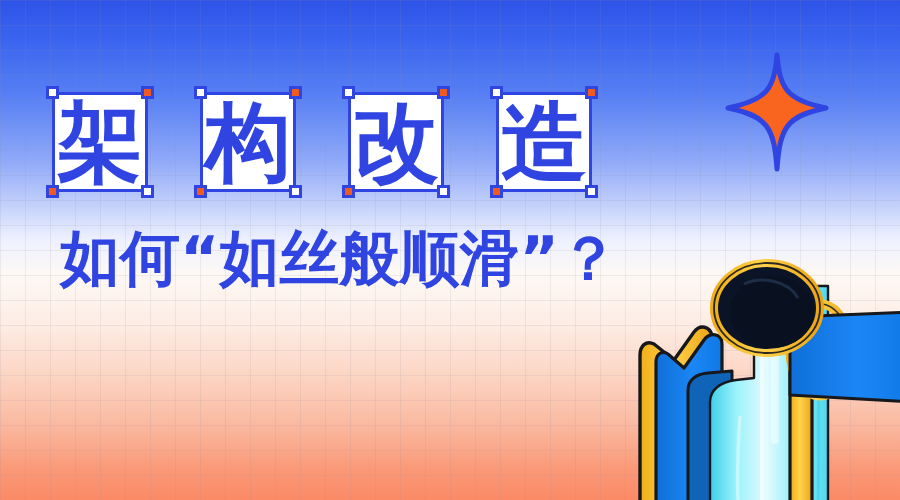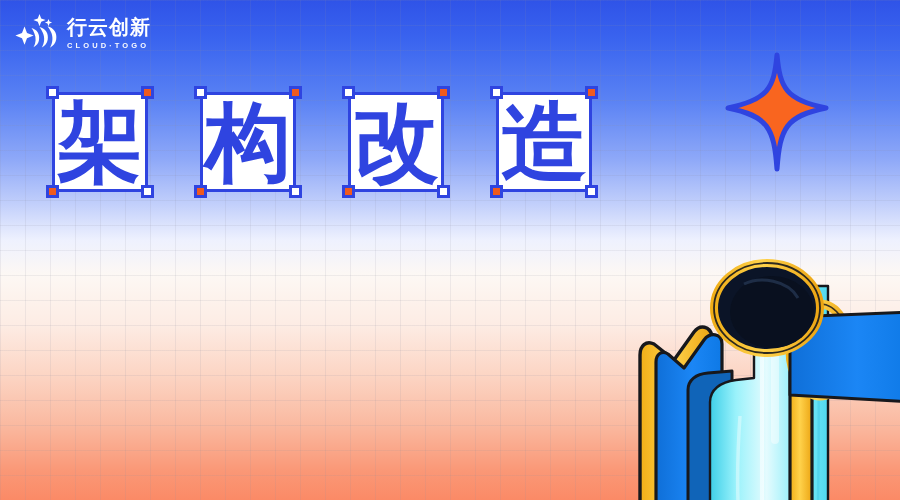--- a/index.html
+++ b/index.html
@@ -165,38 +165,20 @@
     z-index: 4;
   }
 </style>
 </head>
 <body>
 
 <div id="poster">
 
   <div id="grid"></div>
 
-  <div id="logo">
-    <div id="logo-mark">
-      <svg width="46" height="42" viewBox="0 0 46 42" xmlns="http://www.w3.org/2000/svg">
-
-        <path d="M25.5 2 L27.2 6.4 L31.6 8.1 L27.2 9.8 L25.5 14.2 L23.8 9.8 L19.4 8.1 L23.8 6.4 Z" fill="#ffffff"></path>
-        <path d="M34.5 7 L35.5 9.6 L38.1 10.6 L35.5 11.6 L34.5 14.2 L33.5 11.6 L30.9 10.6 L33.5 9.6 Z" fill="#ffffff"></path>
-
-        <path d="M10.5 14.5 L13 21 L19.6 23.6 L13 26.2 L10.5 32.8 L8 26.2 L1.4 23.6 L8 21 Z" fill="#ffffff"></path>
-        <path d="M17.5 16 C23 17.5 26 22 25 28 C24.6 31 22.6 33.6 19.5 35.3 C22 31 22.3 25.6 20.4 21.4 C19.7 19.5 18.7 17.7 17.5 16 Z" fill="#ffffff"></path>
-        <path d="M25.5 15 C31.5 16.6 34.8 21.4 33.7 27.8 C33.2 31 31.1 33.8 27.8 35.6 C30.6 31 30.9 25.2 28.8 20.7 C28 18.6 26.8 16.7 25.5 15 Z" fill="#ffffff"></path>
-        <path d="M33.5 14.2 C39.8 15.8 43.3 20.8 42.2 27.5 C41.6 30.9 39.4 33.8 36 35.7 C38.9 30.9 39.2 24.8 37 20.1 C36.1 17.9 34.9 15.9 33.5 14.2 Z" fill="#ffffff"></path>
-      </svg>
-    </div>
-    <div id="logo-text-wrap">
-      <div id="logo-cn">行云创新</div>
-      <div id="logo-en">CLOUD·TOGO</div>
-    </div>
-  </div>
 
   <div id="sparkle">
     <svg width="118" height="120" viewBox="0 0 118 120" xmlns="http://www.w3.org/2000/svg">
       <path d="M59 3
                C62 36 68 48 108 56
                C68 64 62 76 59 117
                C56 76 50 64 10 56
                C50 48 56 36 59 3 Z" fill="#f9651f" stroke="#2f44e0" stroke-width="5" stroke-linejoin="round"></path>
     </svg>
   </div>
@@ -238,20 +220,21 @@
         <div class="char-glyph">造</div>
       </div>
       <div class="handle white h-tl"></div>
       <div class="handle orange h-tr"></div>
       <div class="handle orange h-bl"></div>
       <div class="handle white h-br"></div>
     </div>
 
   </div>
 
+  <div id="subtitle">如何“如丝般顺滑”？</div>
 
   <div id="slide">
     <svg width="300" height="262" viewBox="0 0 300 262" xmlns="http://www.w3.org/2000/svg">
       <defs>
         <linearGradient id="waterGrad" x1="0" y1="0" x2="1" y2="0">
           <stop offset="0%" stop-color="#3ecfe8"></stop>
           <stop offset="22%" stop-color="#9af2fb"></stop>
           <stop offset="48%" stop-color="#e4fbfe"></stop>
           <stop offset="72%" stop-color="#8eeefa"></stop>
           <stop offset="100%" stop-color="#4fd9ef"></stop>

